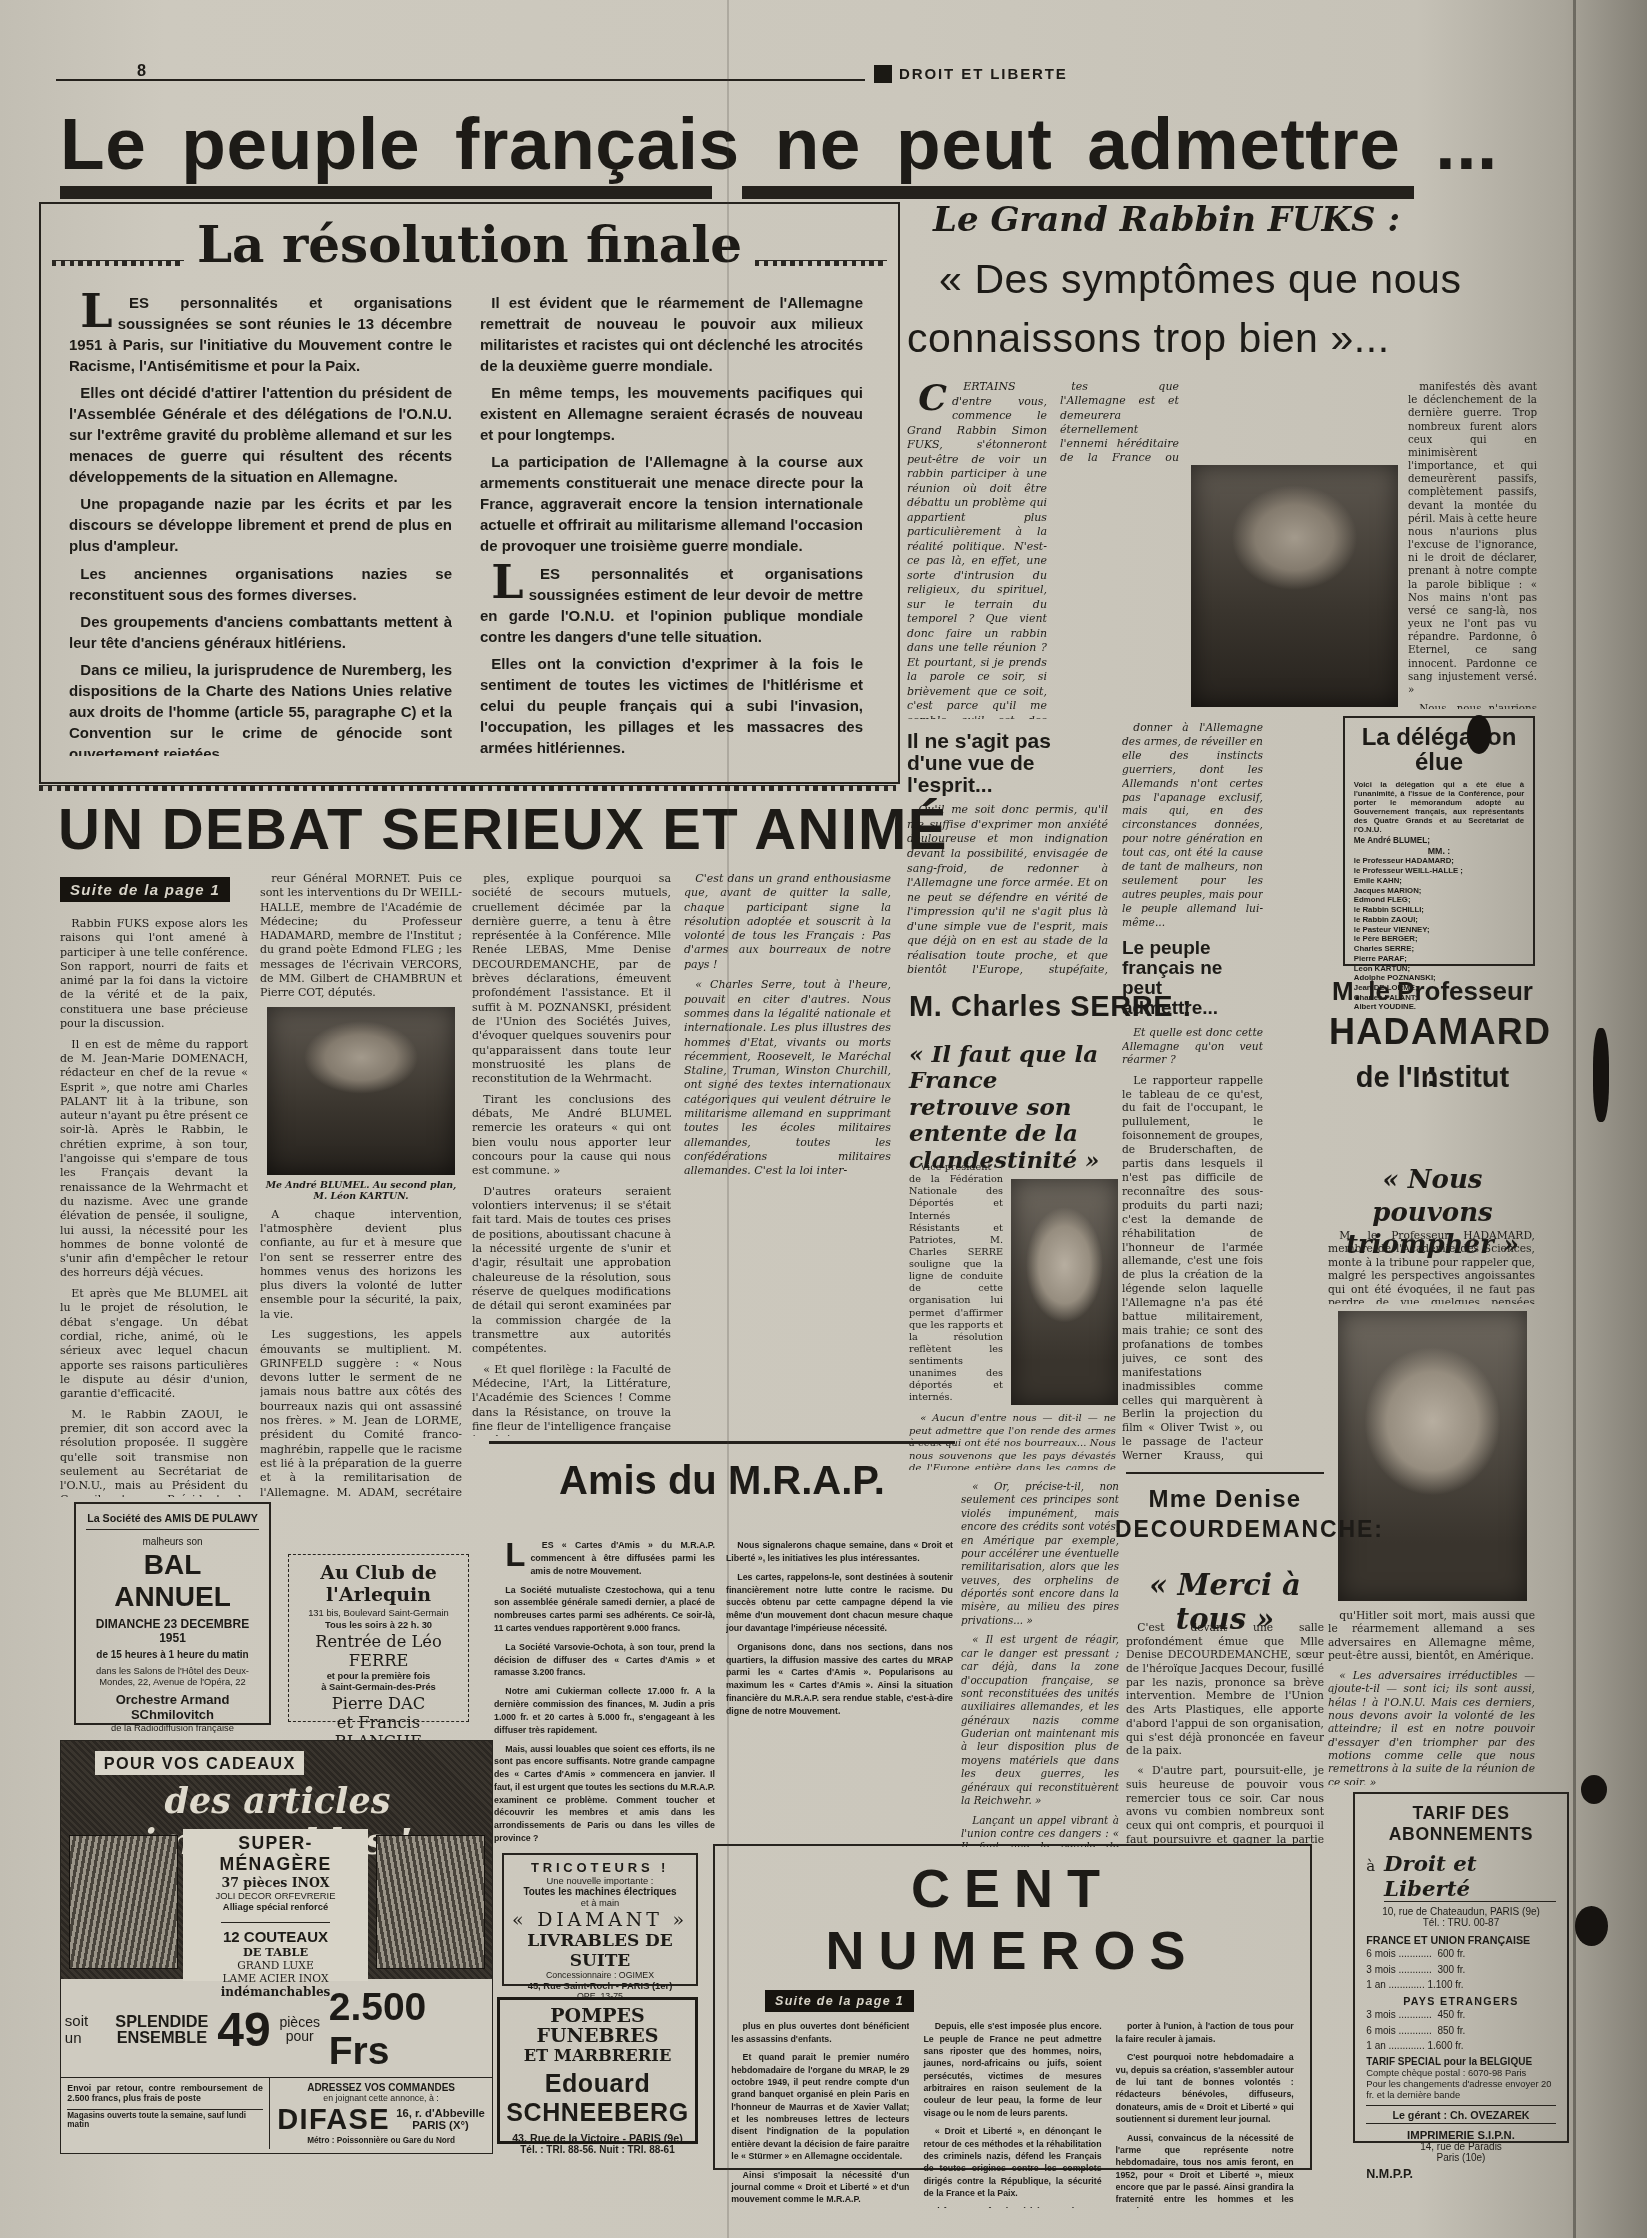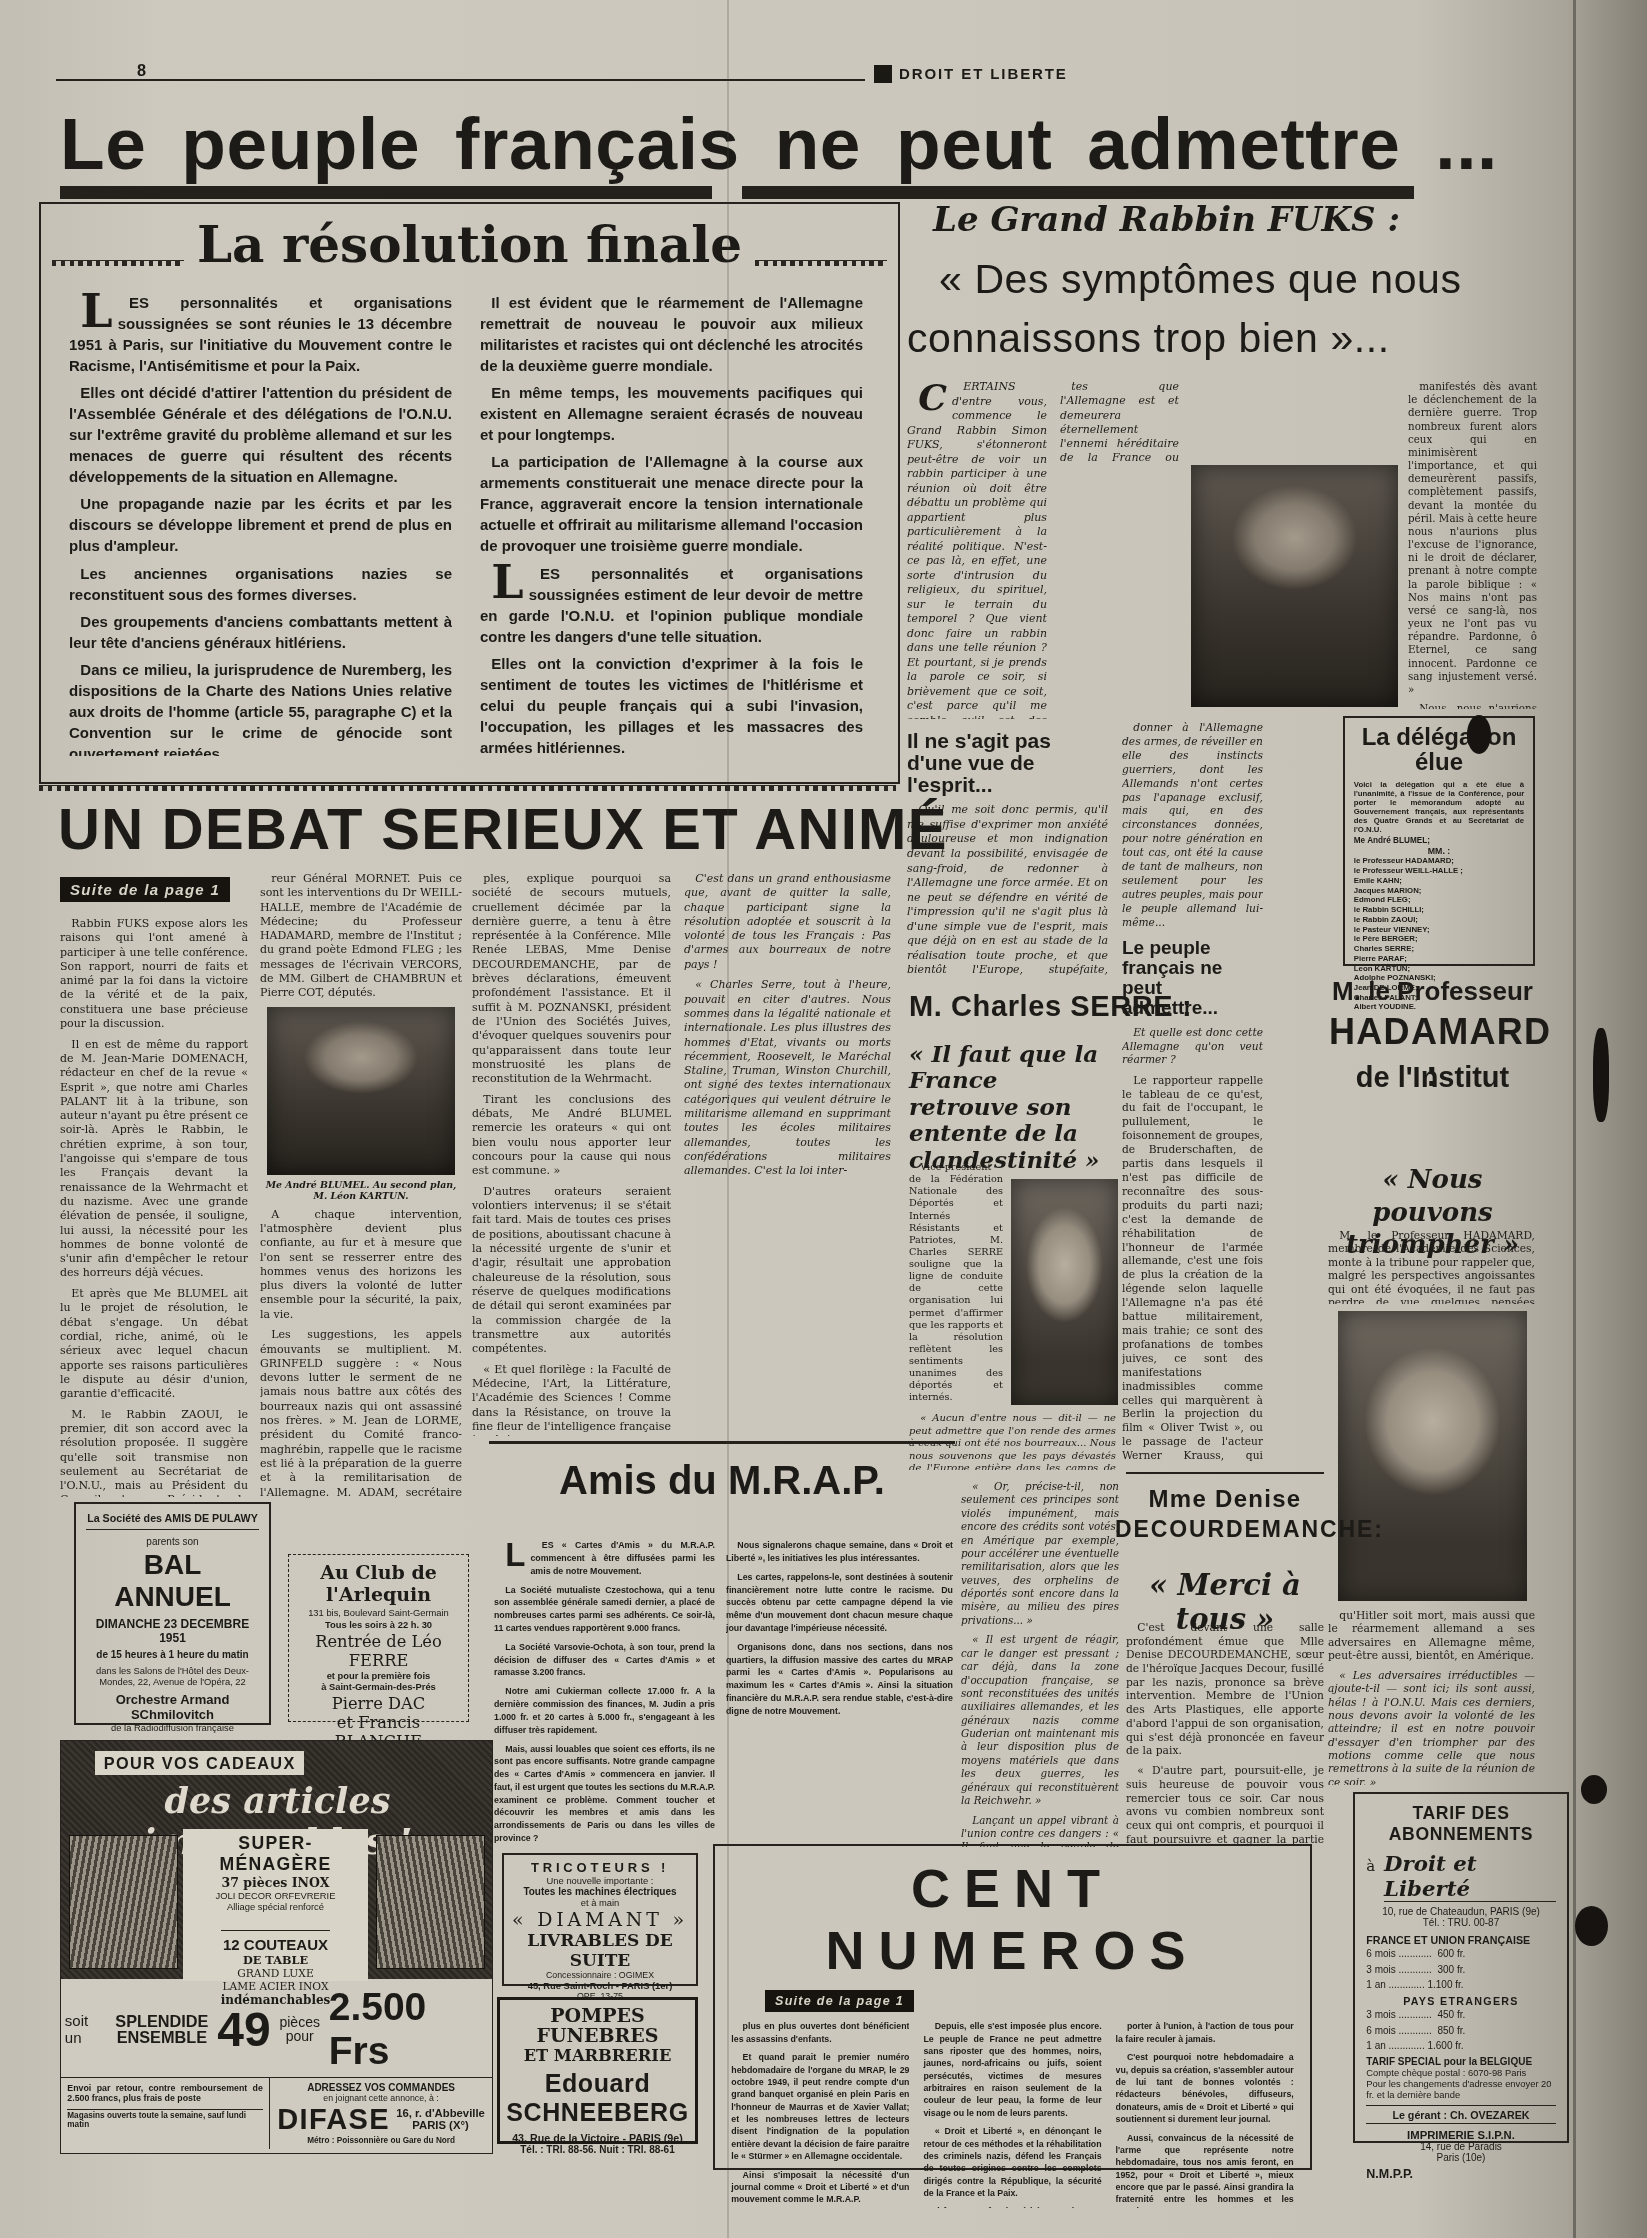--- a/index.html
+++ b/index.html
@@ -189,21 +189,21 @@
   <div class="abs ct r ctr" style="left:1126px;top:1485px;width:198px;text-align:center;font-weight:bold;font-size:24px;letter-spacing:1.3px;">Mme Denise</div>
   <div class="abs ctr" style="left:1115px;top:1516px;width:219px;font-weight:bold;font-size:23px;letter-spacing:1.9px;">DECOURDEMANCHE:</div>
   <div class="abs ctr serif" style="left:1126px;top:1568px;width:198px;font-style:italic;font-weight:bold;font-size:29px;">« Merci à tous »</div>
   <div class="abs col serif" style="left:1126px;top:1621px;width:198px;height:226px;font-size:10.7px;line-height:1.28;">
       <p>C'est devant une salle profondément émue que Mlle Denise DECOURDEMANCHE, sœur de l'héroïque Jacques Decour, fusillé par les nazis, prononce sa brève intervention. Membre de l'Union des Arts Plastiques, elle apporte d'abord l'appui de son organisation, qui s'est déjà prononcée en faveur de la paix.</p>
       <p>« D'autre part, poursuit-elle, je suis heureuse de pouvoir vous remercier tous ce soir. Car nous avons vu combien nombreux sont ceux qui ont compris, et pourquoi il faut poursuivre et gagner la partie engagée, pour que soit épargnée à notre génération l'horrible vision : revoir des fusils dans les mains nazies. Merci ! »</p>
     </div>
 
   <div class="abs boxed" style="left:74px;top:1502px;width:197px;height:223px;padding:7.5px 10px;box-sizing:border-box;text-align:center;">
     <div style="font-weight:bold;font-size:10.7px;border-bottom:1.3px solid #26231e;padding-bottom:5px;">La Société des AMIS DE PULAWY</div>
-    <div style="font-size:10px;margin-top:6.3px;">parents son</div>
+    <div style="font-size:10px;margin-top:6.3px;">malheurs son</div>
     <div style="font-weight:bold;font-size:28px;margin-top:2.5px;">BAL ANNUEL</div>
     <div style="font-weight:bold;font-size:12px;margin-top:3.8px;">DIMANCHE 23 DECEMBRE 1951</div>
     <div style="font-weight:bold;font-size:10px;margin-top:3.8px;">de 15 heures à 1 heure du matin</div>
     <div style="font-size:9.4px;margin-top:5px;">dans les Salons de l'Hôtel des Deux-Mondes, 22, Avenue de l'Opéra, 22</div>
     <div style="font-weight:bold;font-size:13px;margin-top:5px;">Orchestre Armand SChmilovitch</div>
     <div style="font-size:9.4px;">de la Radiodiffusion française</div>
     <div style="display:flex;justify-content:space-between;font-weight:bold;font-size:10px;margin-top:6.3px;">
         <span>Buffet</span>
         <span>Tombola</span>
         <span>Attractions</span>
@@ -225,21 +225,21 @@
   <div class="abs" style="left:60px;top:1740px;width:433px;height:414px;border:1.3px solid #26231e;box-sizing:border-box;background:#cfcbc0;">
     <div style="position:relative;height:238px;background:repeating-linear-gradient(45deg,#2b2722 0 2.5px,#3a352e 2.5px 5px);">
       <div style="position:absolute;left:34px;top:10px;background:#d8d4c8;padding:2.5px 8.8px;font-weight:bold;font-size:16.3px;letter-spacing:1.3px;">POUR VOS CADEAUX</div>
       <div class="serif" style="position:absolute;left:12.5px;top:39px;width:408px;color:#ded9cc;font-style:italic;font-weight:bold;font-size:35px;text-align:center;">des articles impeccables !</div>
       <div style="position:absolute;left:7.5px;top:94px;width:107px;height:132px;background:repeating-linear-gradient(100deg,#9a9488 0 3.1px,#48433b 3.1px 6.3px);border:1.3px solid #15120e;"></div>
       <div style="position:absolute;right:7.5px;top:94px;width:107px;height:132px;background:repeating-linear-gradient(80deg,#9a9488 0 3.1px,#48433b 3.1px 6.3px);border:1.3px solid #15120e;"></div>
       <div class="ctr" style="position:absolute;left:122px;top:88px;width:185px;height:148px;background:#d8d4c8;padding-top:3.8px;">
         <div style="font-weight:bold;font-size:17.6px;letter-spacing:1.3px;">SUPER-MÉNAGÈRE</div>
         <div class="serif" style="font-weight:bold;font-size:12.5px;">37 pièces INOX</div>
         <div style="font-size:9.4px;">JOLI DECOR ORFEVRERIE</div>
-        <div style="font-weight:normal;font-size:9.4px;border-bottom:1.3px solid #26231e;padding-bottom:18px;margin:0 38px;">Alliage spécial renforcé</div>
+        <div style="font-weight:bold;font-size:9.4px;border-bottom:1.3px solid #26231e;padding-bottom:10px;margin:0 38px;">Alliage spécial renforcé</div>
         <div style="font-weight:bold;font-size:15px;margin-top:5px;">12 COUTEAUX</div>
         <div class="serif" style="font-weight:bold;font-size:11.3px;">DE TABLE</div>
         <div class="serif" style="font-size:10.7px;">GRAND LUXE</div>
         <div class="serif" style="font-size:10.7px;">LAME ACIER INOX</div>
         <div class="serif" style="font-weight:bold;font-size:12px;">indémanchables</div>
       </div>
     </div>
     <div style="display:flex;align-items:center;justify-content:center;gap:8.8px;padding:6.3px 3.8px 3.8px;">
       <span style="font-size:15px;">soit un</span>
       <span class="ctr" style="font-weight:bold;font-size:16.3px;line-height:1;"><span>SPLENDIDE</span><br><span>ENSEMBLE</span></span>

